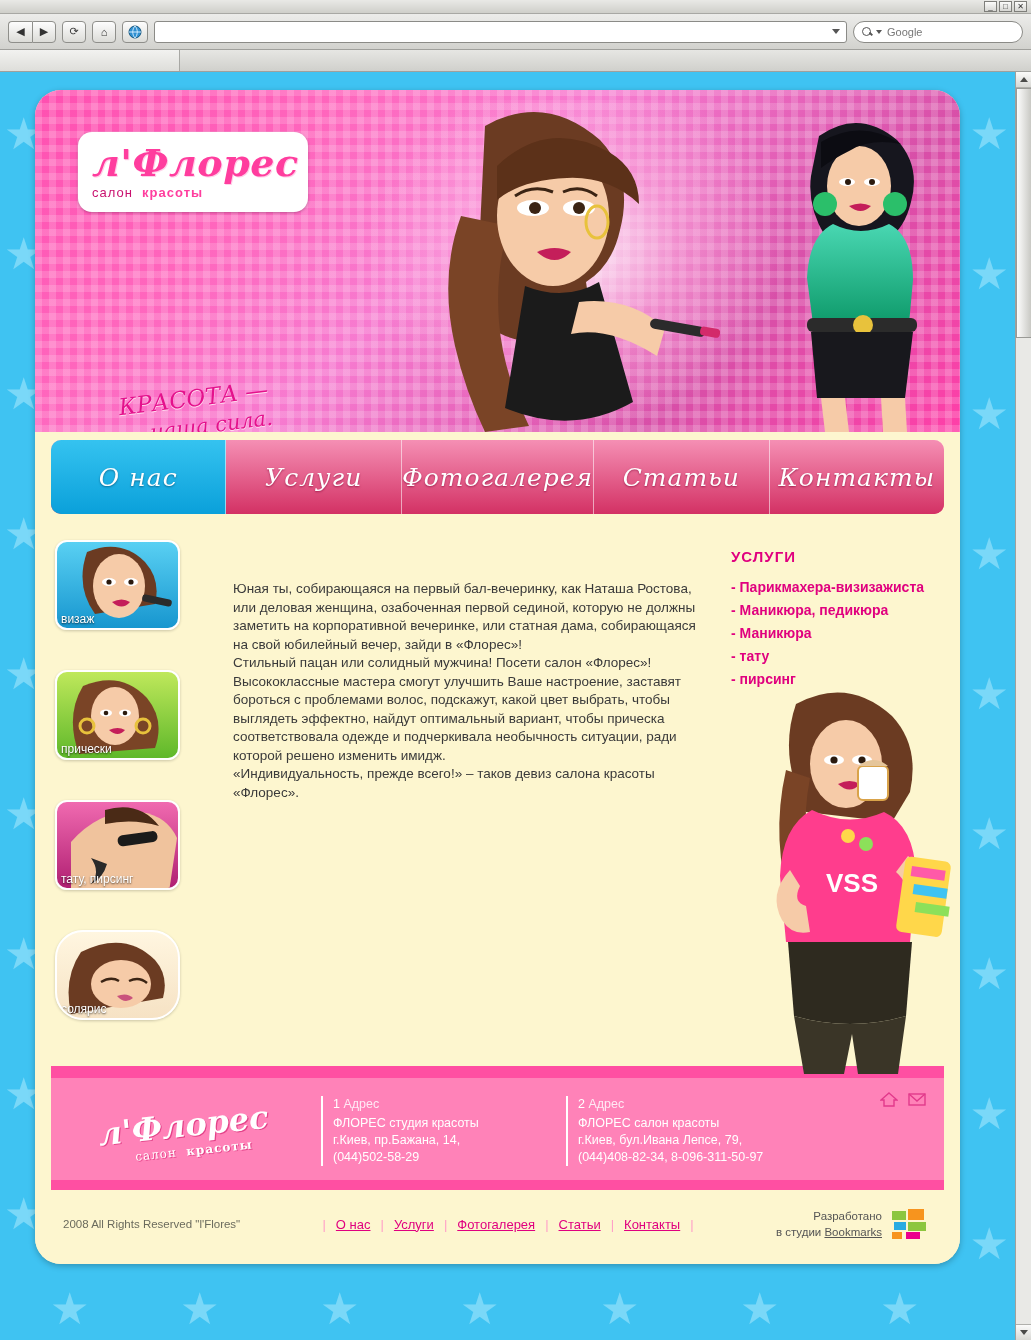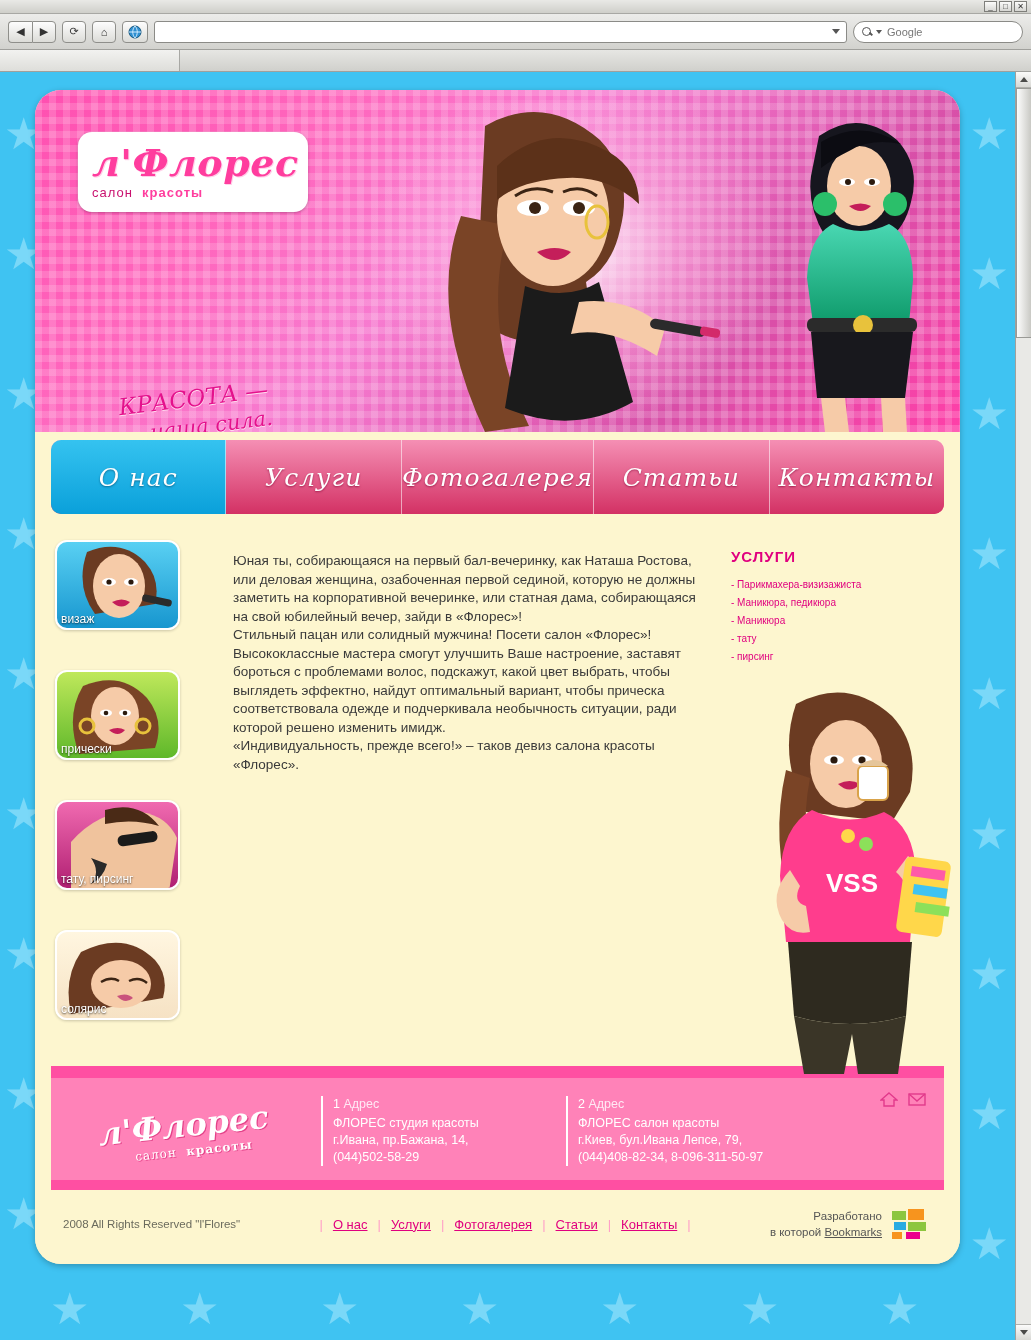--- a/index.html
+++ b/index.html
@@ -200,35 +200,35 @@
     position:relative; overflow:hidden; border:2px solid #fff;
     box-shadow:0 1px 3px rgba(0,0,0,.2);
   }
   .thumb .cap{
     position:absolute; left:4px; bottom:2px; color:#fff; font-size:12px;
     text-shadow:0 1px 2px rgba(0,0,0,.7);
   }
   .t1{ background:linear-gradient(#59d0f3,#1796cf); }
   .t2{ background:linear-gradient(#bfe85b,#5fb82a); }
   .t3{ background:linear-gradient(#f06ab0,#b01f72); }
-  .t4{ background:linear-gradient(#fff6e0,#f6e2c4); }
+  .t4{ background:linear-gradient(#fff6e0,#f6e2c4);border-radius:28px; }
 
   .col-text{
     flex:1; padding:22px 18px 0 28px;
     font-size:13.5px; color:#3a3a3a; line-height:18.5px;
   }
   .col-text p{ margin:0; }
 
   .col-side{ width:215px; padding:18px 0 0 6px; position:relative; }
   .side-title{
     font-size:15px; font-weight:bold; color:#e0007f; letter-spacing:1px;
     margin-bottom:14px;
   }
   .side-list{ list-style:none; margin:0; padding:0; }
-  .side-list li{ font-size:10px; color:#e0007f; margin-bottom:7px; }
+  .side-list li{ font-size:14px; color:#e0007f; margin-bottom:7px;font-weight:bold; }
   .side-girl{
     position:absolute; right:-20px; top:150px; width:230px; height:400px;
   }
 
   .pinkbar{ height:12px; background:#ff4fa2; margin:6px 16px 0; }
   .footer-pink{
     margin:0 16px; background:#ff82b8; padding:12px 18px 14px;
     display:flex; align-items:flex-start; gap:10px; position:relative;
     min-height:98px;
   }
@@ -454,21 +454,21 @@
                 <ellipse cx="64" cy="52" rx="30" ry="24" fill="#f6cba8"></ellipse>
                 <path d="M44 50 q10 -6 18 -1" stroke="#3b2414" stroke-width="2.4" fill="none"></path>
                 <path d="M72 49 q10 -5 18 2" stroke="#3b2414" stroke-width="2.4" fill="none"></path>
                 <path d="M60 64 q10 -4 16 2 q-8 7 -16 -2z" fill="#c9527c"></path>
               </svg>
               <span class="cap">солярис</span>
             </div>
           </div>
 
           <div class="col-text">
-            <p style="white-space:pre-line;">Юная ты, собирающаяся на первый бал-вечеринку, как Наташа Ростова, или деловая женщина, озабоченная первой сединой, которую не должны заметить на корпоративной вечеринке, или статная дама, собирающаяся на свой юбилейный вечер, зайди в «Флорес»!
+            <p style="white-space:pre-line;margin-top:28px;">Юная ты, собирающаяся на первый бал-вечеринку, как Наташа Ростова, или деловая женщина, озабоченная первой сединой, которую не должны заметить на корпоративной вечеринке, или статная дама, собирающаяся на свой юбилейный вечер, зайди в «Флорес»!
 Стильный пацан или солидный мужчина! Посети салон «Флорес»!
 Высококлассные мастера смогут улучшить Ваше настроение, заставят бороться с проблемами волос, подскажут, какой цвет выбрать, чтобы выглядеть эффектно, найдут оптимальный вариант, чтобы прическа соответствовала одежде и подчеркивала необычность ситуации, ради которой решено изменить имидж.
 «Индивидуальность, прежде всего!» – таков девиз салона красоты «Флорес».</p>
           </div>
 
           <div class="col-side">
             <div class="side-title">УСЛУГИ</div>
             <ul class="side-list">
               <li>- Парикмахера-визизажиста</li>
               <li>- Маникюра, педикюра</li>
@@ -513,21 +513,21 @@
               &nbsp;<b>красоты</b>
             </span>
           </div>
 
           <div class="addr addr1">
             <div class="hd">
               <i>1</i>
               <span>Адрес</span>
             </div>
             <div>ФЛОРЕС студия красоты</div>
-            <div>г.Ивана, пр.Бажана, 14,</div>
+            <div>г.Киев, пр.Бажана, 14,</div>
             <div>(044)502-58-29</div>
           </div>
 
           <div class="addr addr2">
             <div class="hd">
               <i>2</i>
               <span>Адрес</span>
             </div>
             <div>ФЛОРЕС салон красоты</div>
             <div>г.Киев, бул.Ивана Лепсе, 79,</div>
@@ -559,21 +559,21 @@
             <span class="sep">|</span>
             <a href="#">Статьи</a>
             <span class="sep">|</span>
             <a href="#">Контакты</a>
             <span class="sep">|</span>
           </div>
           <div class="dev">
             <div>
               <div>Разработано</div>
               <div>
-                <span>в которой </span><u>Bookmarks</u>
+                <span>в студии </span><u>Bookmarks</u>
               </div>
             </div>
             <div class="devlogo">
               <i style="left:0;top:2px;width:14px;height:9px;background:#8cc63f;"></i>
               <i style="left:16px;top:0;width:16px;height:11px;background:#f7941e;"></i>
               <i style="left:2px;top:13px;width:12px;height:8px;background:#29abe2;"></i>
               <i style="left:16px;top:13px;width:18px;height:9px;background:#8cc63f;"></i>
               <i style="left:0;top:23px;width:10px;height:7px;background:#f7941e;"></i>
               <i style="left:14px;top:23px;width:14px;height:7px;background:#ec008c;"></i>
             </div>

